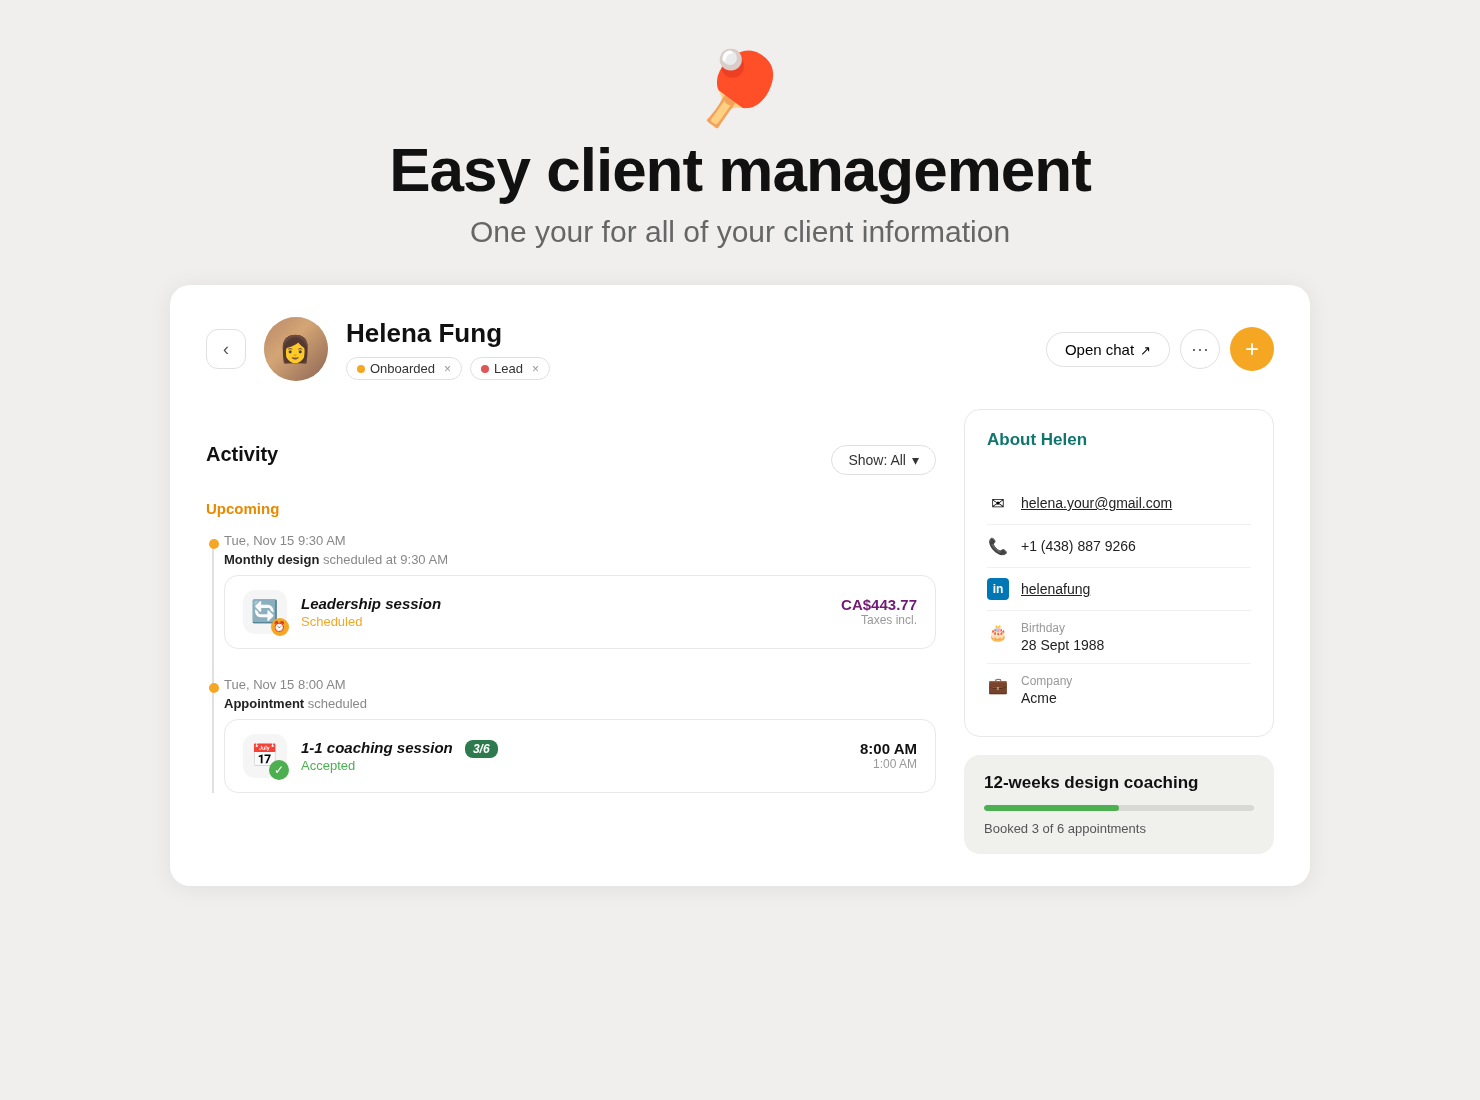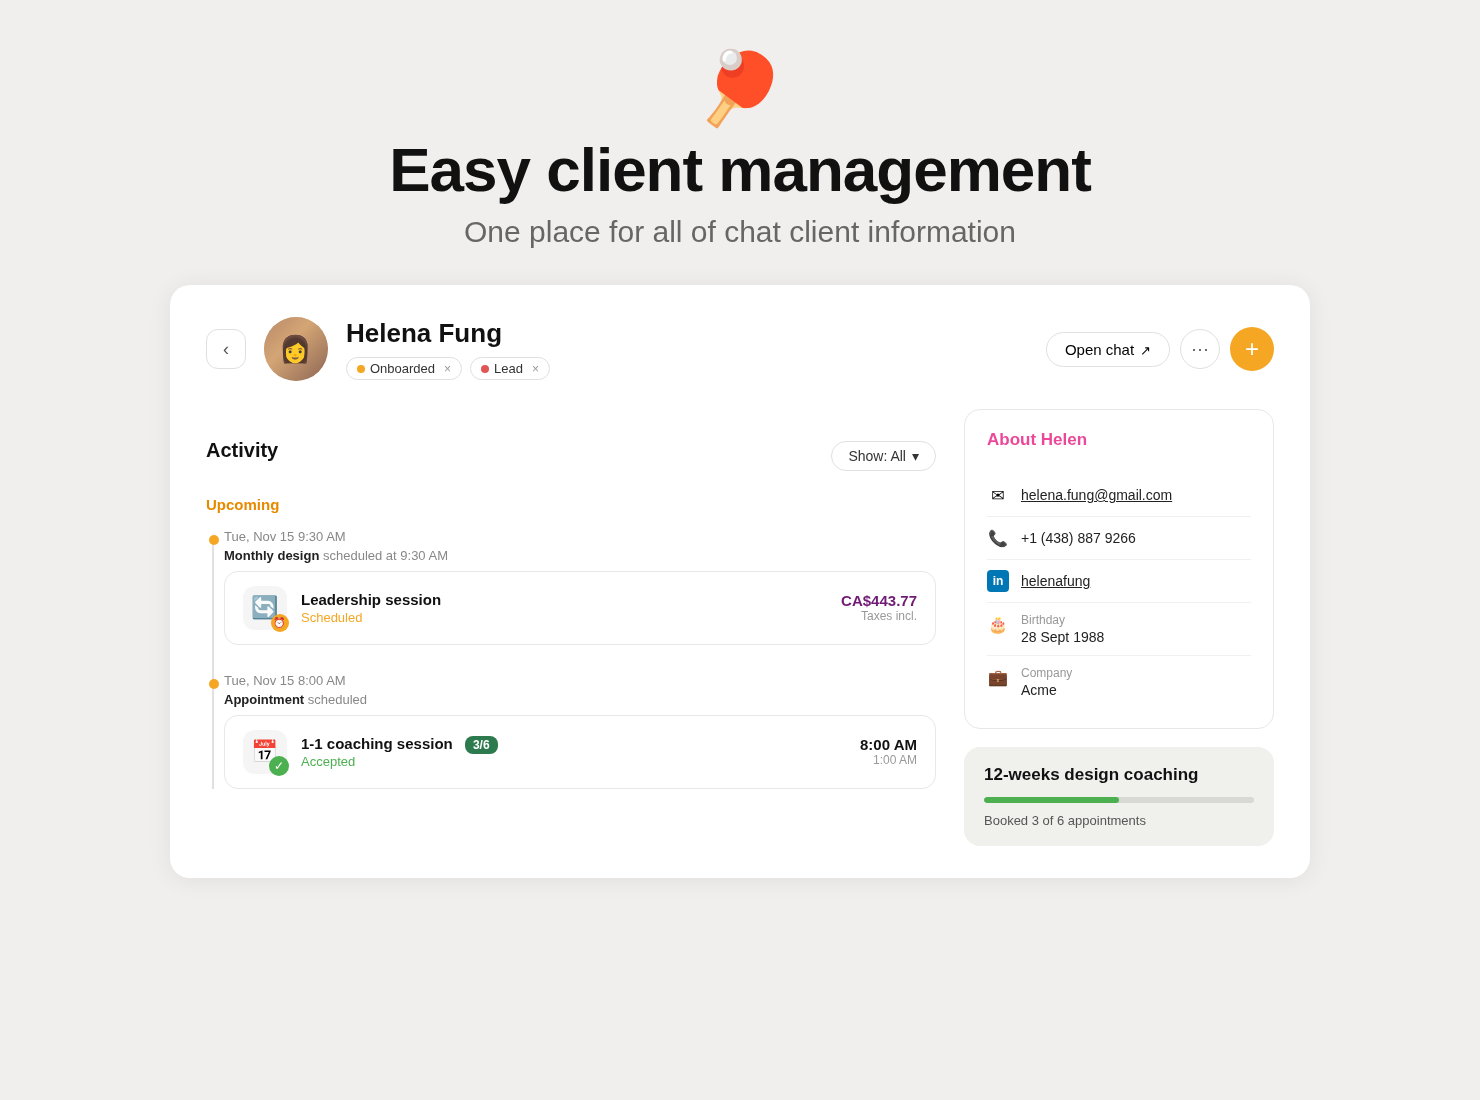--- a/index.html
+++ b/index.html
@@ -268,20 +268,21 @@
       font-size: 10px;
       color: #fff;
     }
     .session-info {
       flex: 1;
     }
     .session-name {
       font-size: 15px;
       font-weight: 600;
       color: #111;
+      font-style: italic;
     }
     .session-status {
       font-size: 13px;
       margin-top: 2px;
     }
     .status-scheduled { color: #f5a623; font-weight: 500; }
     .status-accepted { color: #4caf50; font-weight: 500; }
     .session-price {
       text-align: right;
     }
@@ -336,22 +337,22 @@
     }
 
     .about-card {
       border: 1.5px solid #e8e8e8;
       border-radius: 16px;
       padding: 20px 22px;
     }
     .about-title {
       font-size: 17px;
       font-weight: 700;
-      color: #ec4899;
-      margin-bottom: 24px;
+      color: #0f766e;
+      margin-bottom: 32px;
     }
     .about-row {
       display: flex;
       align-items: center;
       gap: 12px;
       padding: 10px 0;
       border-bottom: 1px solid #f0f0f0;
     }
     .about-row:last-child { border-bottom: none; }
     .about-icon {
@@ -426,21 +427,21 @@
       font-size: 12px;
       font-weight: 800;
     }
   </style>
 </head>
 <body>
 
 <div class="hero">
   <div class="hero-icon">🏓</div>
   <h1 class="hero-title">Easy client management</h1>
-  <p class="hero-subtitle">One place for all of chat client information</p>
+  <p class="hero-subtitle">One your for all of your client information</p>
 </div>
 
 <div class="card">
 
   <div class="card-header">
     <div class="card-header-left">
       <button class="back-btn">‹</button>
       <div class="avatar">
         <div class="avatar-img">👩</div>
       </div>
@@ -541,21 +542,21 @@
       </div>
     </div>
 
     <div class="right-panel">
 
       <div class="about-card">
         <div class="about-title">About Helen</div>
 
         <div class="about-row">
           <div class="about-icon">✉</div>
-          <a class="about-link">helena.fung@gmail.com</a>
+          <a class="about-link">helena.your@gmail.com</a>
         </div>
 
         <div class="about-row">
           <div class="about-icon">📞</div>
           <span class="about-value">+1 (438) 887 9266</span>
         </div>
 
         <div class="about-row">
           <div class="about-icon">
             <div class="linkedin-icon">in</div>

